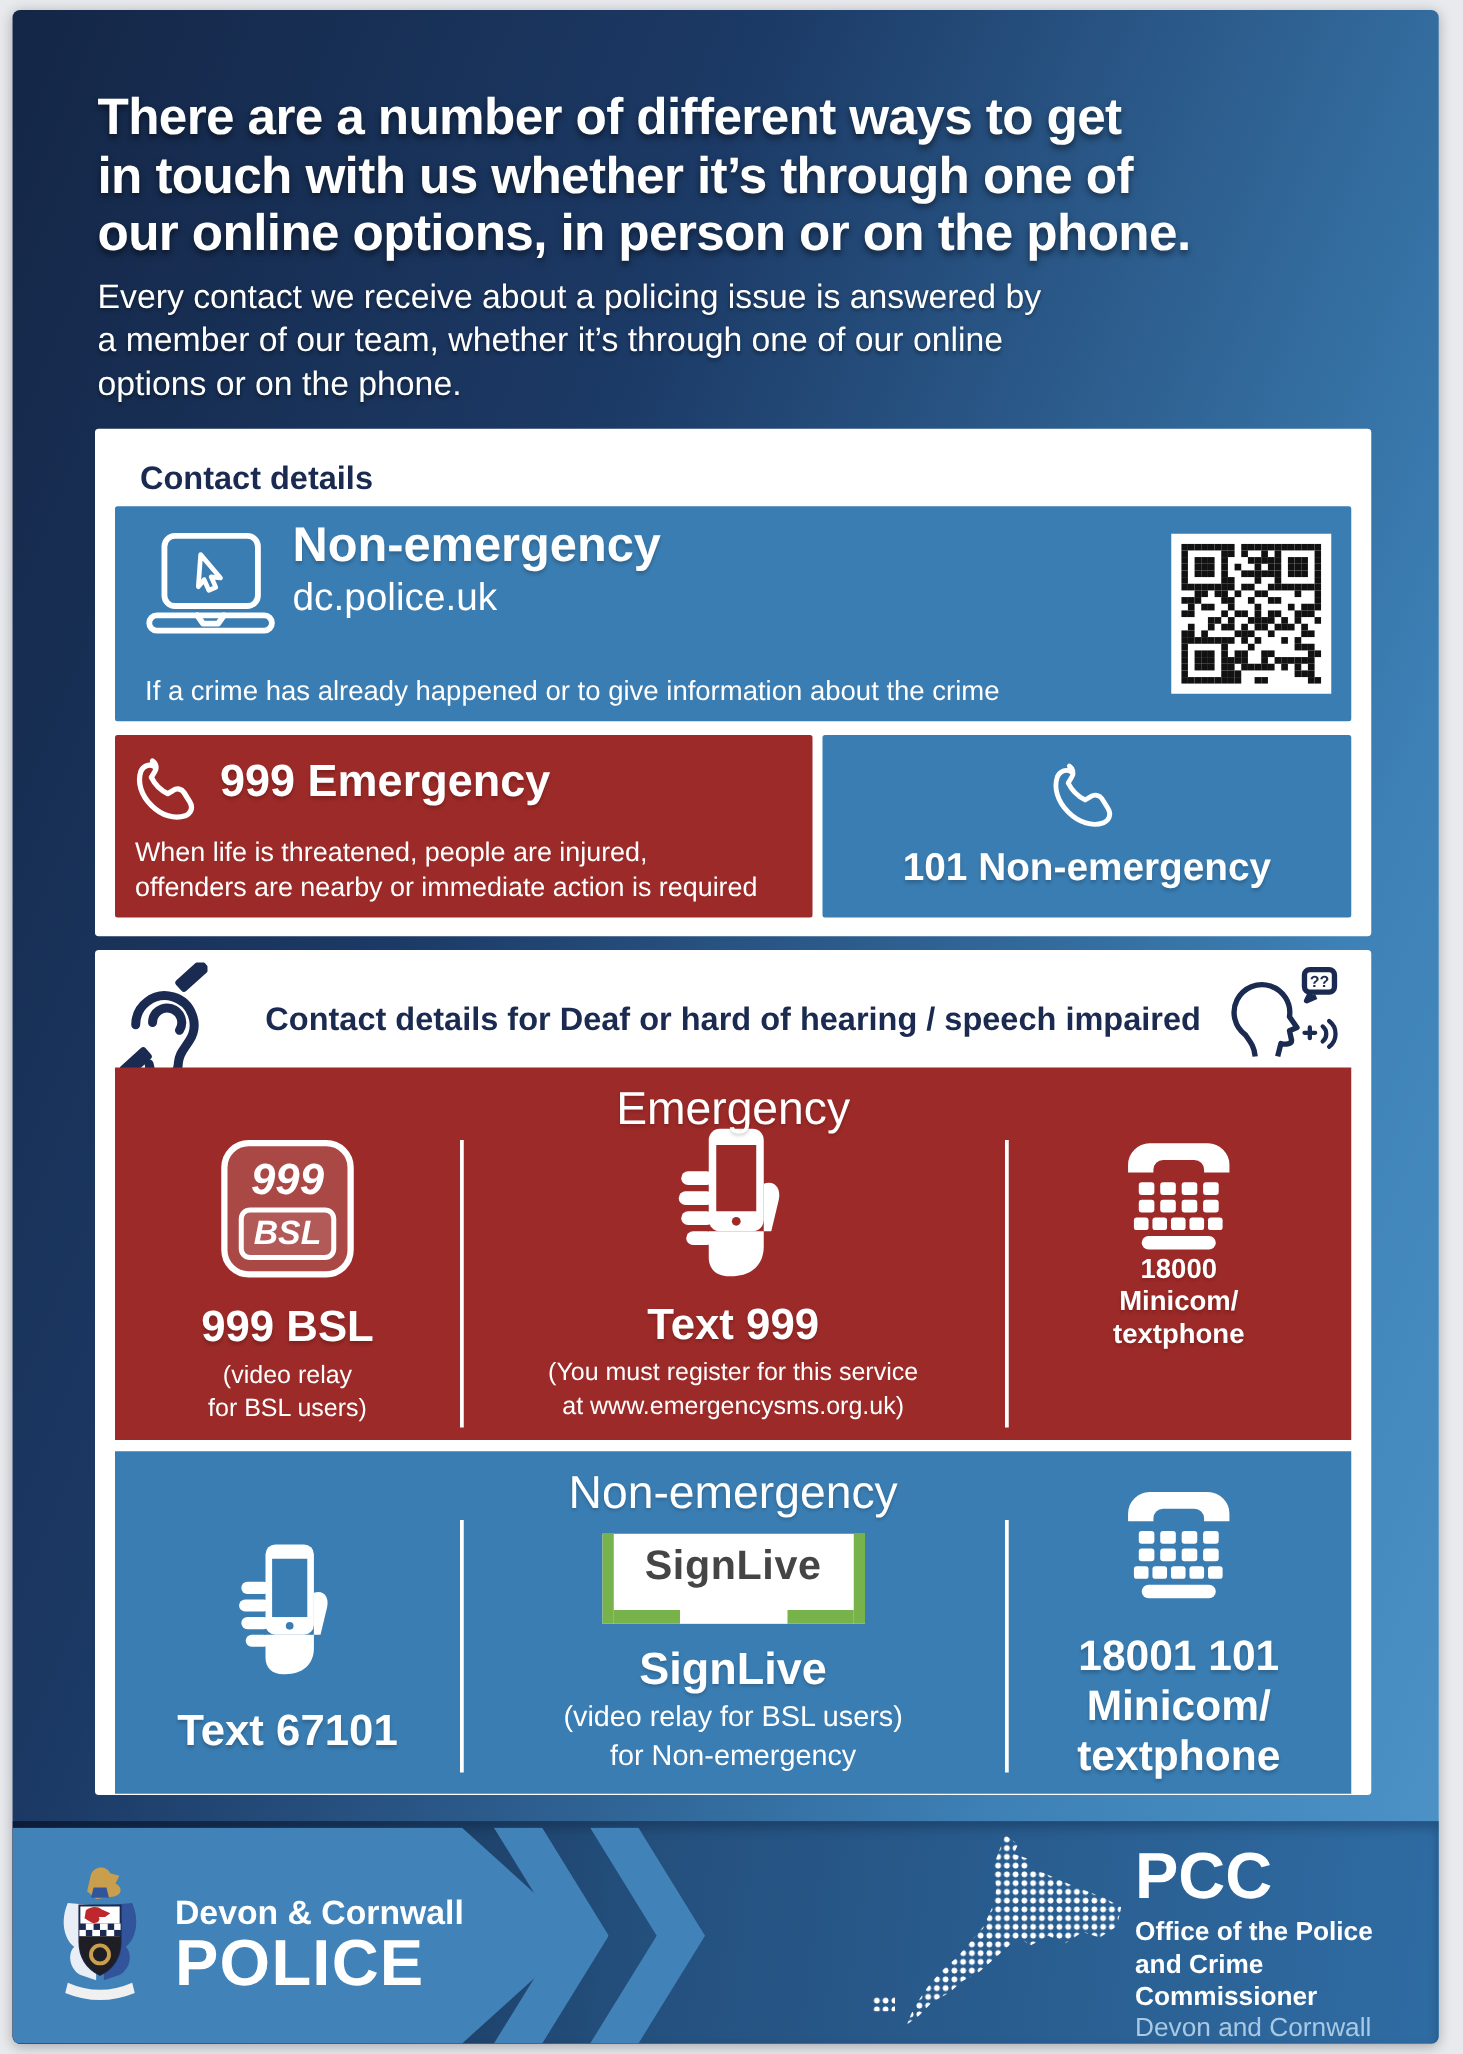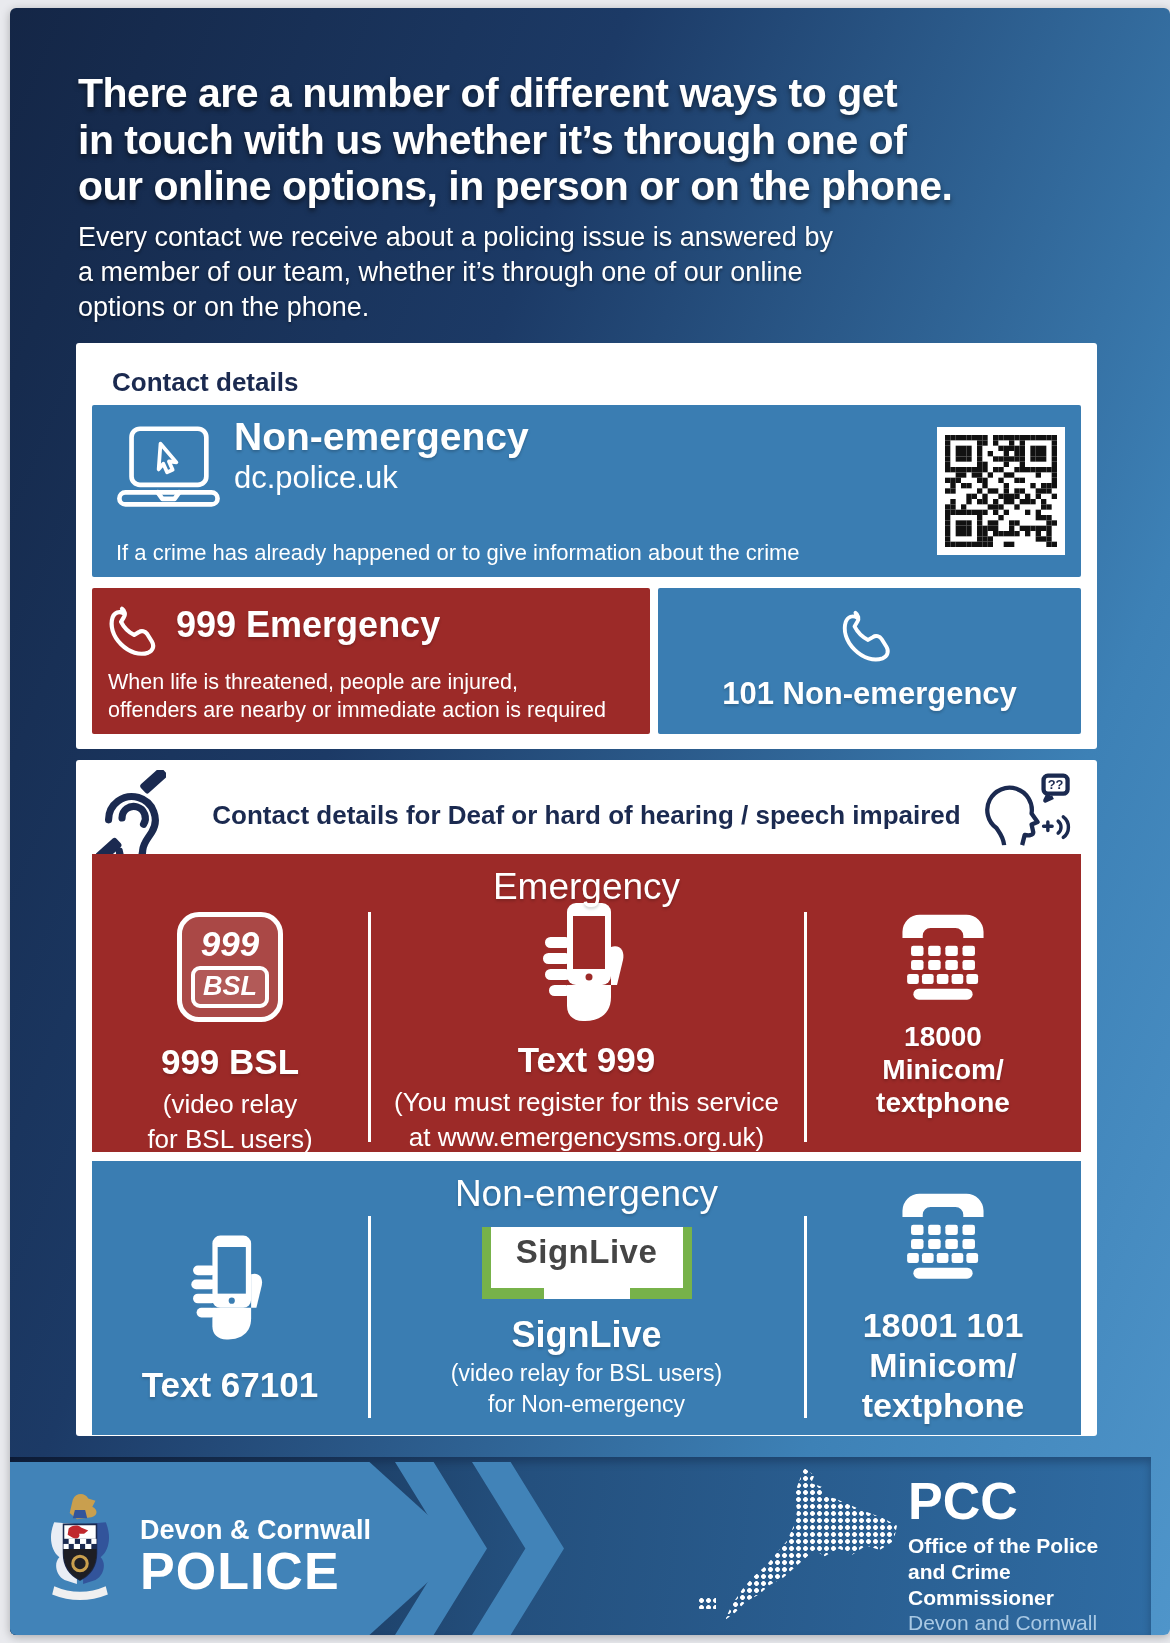--- a/index.html
+++ b/index.html
@@ -1,20 +1,20 @@
 <!DOCTYPE html>
 <html><head>
 <meta charset="utf-8">
 <style>
   html,body{margin:0;padding:0;background:#e9eaee;width:1170px;height:1643px;overflow:hidden;
     font-family:"Liberation Sans","DejaVu Sans",sans-serif;}
   .abs{position:absolute;}
   #poster{position:absolute;left:10px;top:8px;width:1141px;height:1627px;border-radius:6px;
     background:linear-gradient(112deg,#142646 0%,#1c3a66 34%,#3d81b6 76%,#4f95ca 100%);
-    box-shadow:0 2px 10px rgba(0,0,0,.28);overflow:hidden;padding-left:19px;}
+    box-shadow:0 2px 10px rgba(0,0,0,.28);overflow:hidden;}
   
   #headline{left:68px;top:62px;color:#fff;font-weight:700;font-size:41px;line-height:1.14;
     letter-spacing:-.5px;text-shadow:0 3px 5px rgba(0,0,0,.5);}
   #intro{left:68px;top:212px;color:#fff;font-size:27px;line-height:1.3;text-shadow:0 2px 3px rgba(0,0,0,.4);}
   
   .panel{position:absolute;left:66px;width:1021px;background:#fff;border-radius:3px;}
   #panel1{top:335px;height:406px;}
   #panel2{top:752px;height:676px;}
   .navy{color:#1b2a50;}
   #contact-title{left:36px;top:24px;font-size:26px;font-weight:700;}
@@ -36,21 +36,21 @@
   #deaf-title{left:0;top:40px;width:100%;text-align:center;font-size:26px;font-weight:700;}
   #red-grid,#blue-grid{left:16px;width:989px;position:absolute;}
   #red-grid{top:94px;height:298px;background:#9c2a28;}
   #blue-grid{top:401px;height:274px;background:#3a7db2;}
   .grid-title{width:100%;text-align:center;color:#fff;font-size:37px;font-weight:400;margin-top:10px;
     text-shadow:0 2px 3px rgba(0,0,0,.2);}
   .cols{position:absolute;left:0;top:0;width:100%;height:100%;display:grid;grid-template-columns:276px 437px 276px;}
   .col{display:flex;flex-direction:column;align-items:center;color:#fff;text-align:center;}
   .divider{position:absolute;width:3px;background:#fff;}
   .big-label{font-size:35px;font-weight:700;line-height:1.12;text-shadow:0 2px 3px rgba(0,0,0,.2);}
-  .caption{font-size:26px;line-height:1.32;color:#fff;}
+  .caption{font-size:20px;line-height:1.32;color:#fff;}
   
   #bsl-icon{margin-top:58px;width:96px;height:100px;border:5px solid #fff;border-radius:22px;
     background:rgba(255,255,255,.14);display:flex;flex-direction:column;align-items:center;justify-content:center;font-style:italic;}
   #bsl-icon .n999{font-size:35px;font-weight:700;color:#fff;line-height:1;}
   #bsl-icon .bsl{margin-top:5px;border:4px solid #fff;border-radius:9px;padding:0 8px;font-size:27px;
     font-weight:700;color:#fff;background:rgba(255,255,255,.1);line-height:1.25;}
   
   #signlive-logo{margin-top:66px;position:relative;width:210px;height:72px;background:#fff;}
   #signlive-logo .g{position:absolute;background:#77b24a;}
   #signlive-logo .gl{left:0;top:0;width:9px;height:72px;}
@@ -449,21 +449,21 @@
               <rect x="63" y="64" width="16" height="13" rx="3"></rect>
                 <rect x="85" y="64" width="16" height="13" rx="3"></rect>
               <rect x="14" y="82" width="15" height="13" rx="3"></rect>
                 <rect x="33" y="82" width="15" height="13" rx="3"></rect>
               <rect x="52" y="82" width="15" height="13" rx="3"></rect>
                 <rect x="71" y="82" width="15" height="13" rx="3"></rect>
               <rect x="90" y="82" width="15" height="13" rx="3"></rect>
               <rect x="22" y="101" width="76" height="14" rx="7"></rect>
             </g>
           </svg>
-          <div class="big-label" style="margin-top:18px;font-size:28px;line-height:1.18">
+          <div class="big-label" style="font-size:22px;line-height:1.18">
             <div>18000</div>
             <div>Minicom/</div>
             <div>textphone</div>
           </div>
         </div>
       </div>
       <div class="grid-title" style="position:absolute;top:0;margin-top:12px">Emergency</div>
       <div class="divider" style="left:276px;top:58px;height:230px"></div>
       <div class="divider" style="left:712px;top:58px;height:230px"></div>
     </div>

